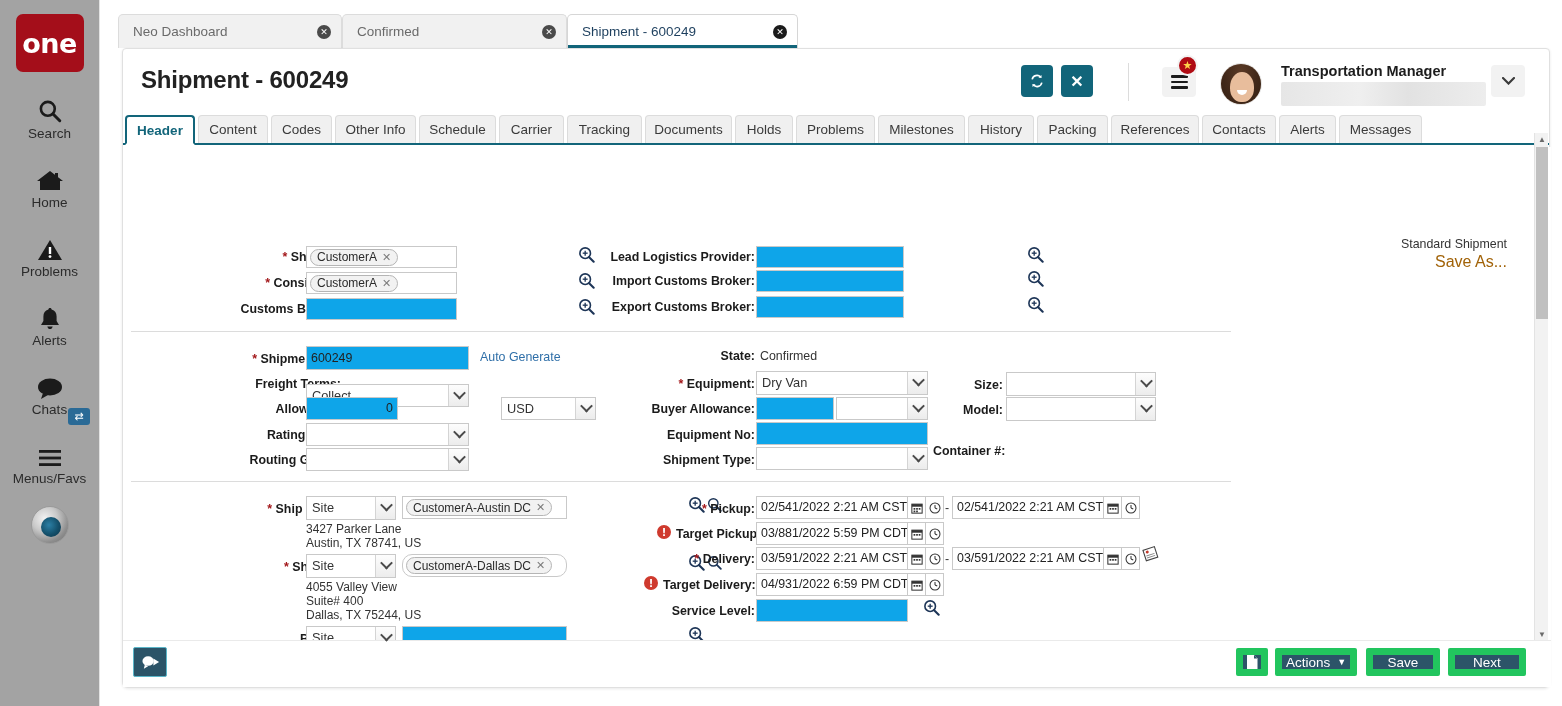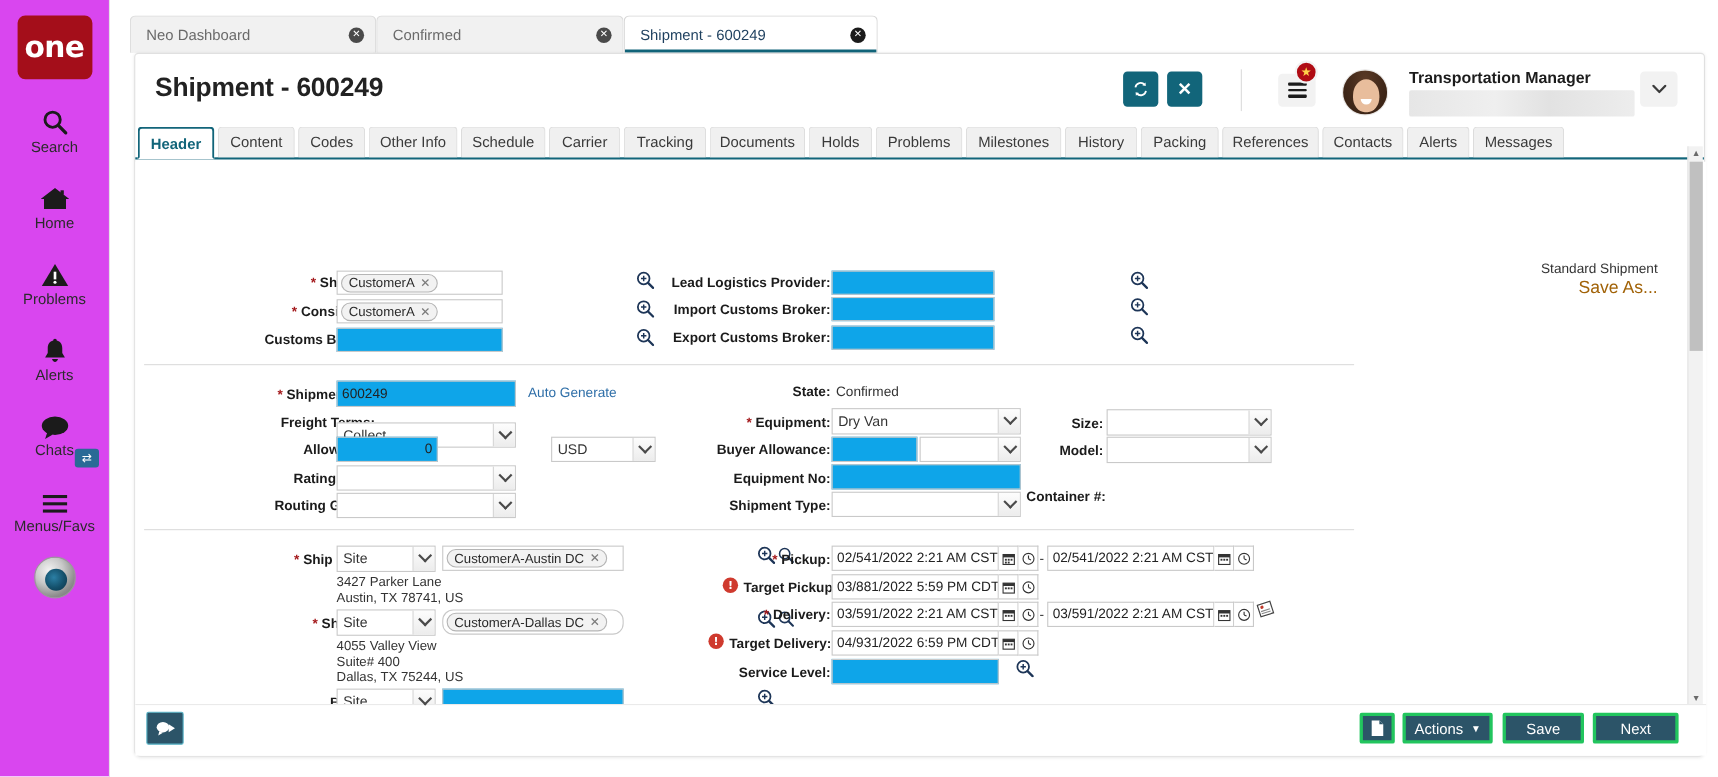--- a/index.html
+++ b/index.html
@@ -8,21 +8,21 @@
     width: 1562px; height: 706px;
     overflow: hidden;
     font-family: "Liberation Sans", sans-serif;
     background: #ffffff;
   }
   .app { position: relative; width: 1562px; height: 706px; background:#fff; }
 
   
   .rail {
     position: absolute; left:0; top:0; width:100px; height:706px;
-    background:#d946ef; border-right:1px solid #e3e3e3;
+    background:#a3a3a3; border-right:1px solid #e3e3e3;
     display:flex; flex-direction:column; align-items:center;
   }
   .logo {
     margin-top:14px; width:68px; height:58px; background:#a40e1a;
     border-radius:7px; display:flex; align-items:center; justify-content:center;
   }
   .logo-txt { color:#fff; font-size:27px; font-weight:700; letter-spacing:-0.5px;
     font-family:"DejaVu Sans", sans-serif; }
   .rail-item {
     margin-top:22px; width:100%; display:flex; flex-direction:column;
@@ -211,21 +211,21 @@
     position:absolute; left:0; bottom:0; width:1428px; height:47px;
     background:#fff; border-top:1px solid #eaeaea;
   }
   .chatbtn {
     position:absolute; left:10px; top:6px; width:34px; height:30px;
     background:#2c5468; border:1px solid #5bb6c9; border-radius:2px;
     display:flex; align-items:center; justify-content:center; cursor:pointer; color:#fff; font-size:14px;
   }
   .fbtn {
     position:absolute; top:7px; height:28px; background:#2c5468;
-    border:3px solid #22c55e; border-radius:2px; color:#fff; font-size:13.5px;
+    border:7px solid #22c55e; border-radius:2px; color:#fff; font-size:13.5px;
     display:flex; align-items:center; justify-content:center; cursor:pointer;
     font-family:"Liberation Sans", sans-serif;
   }
   .page-bg { position:absolute; left:100px; top:0; width:1462px; height:706px; background:#f4f4f4; z-index:-1;}
 </style>
 </head>
 <body>
 
 <div class="app">
   <div class="page-bg"></div>

